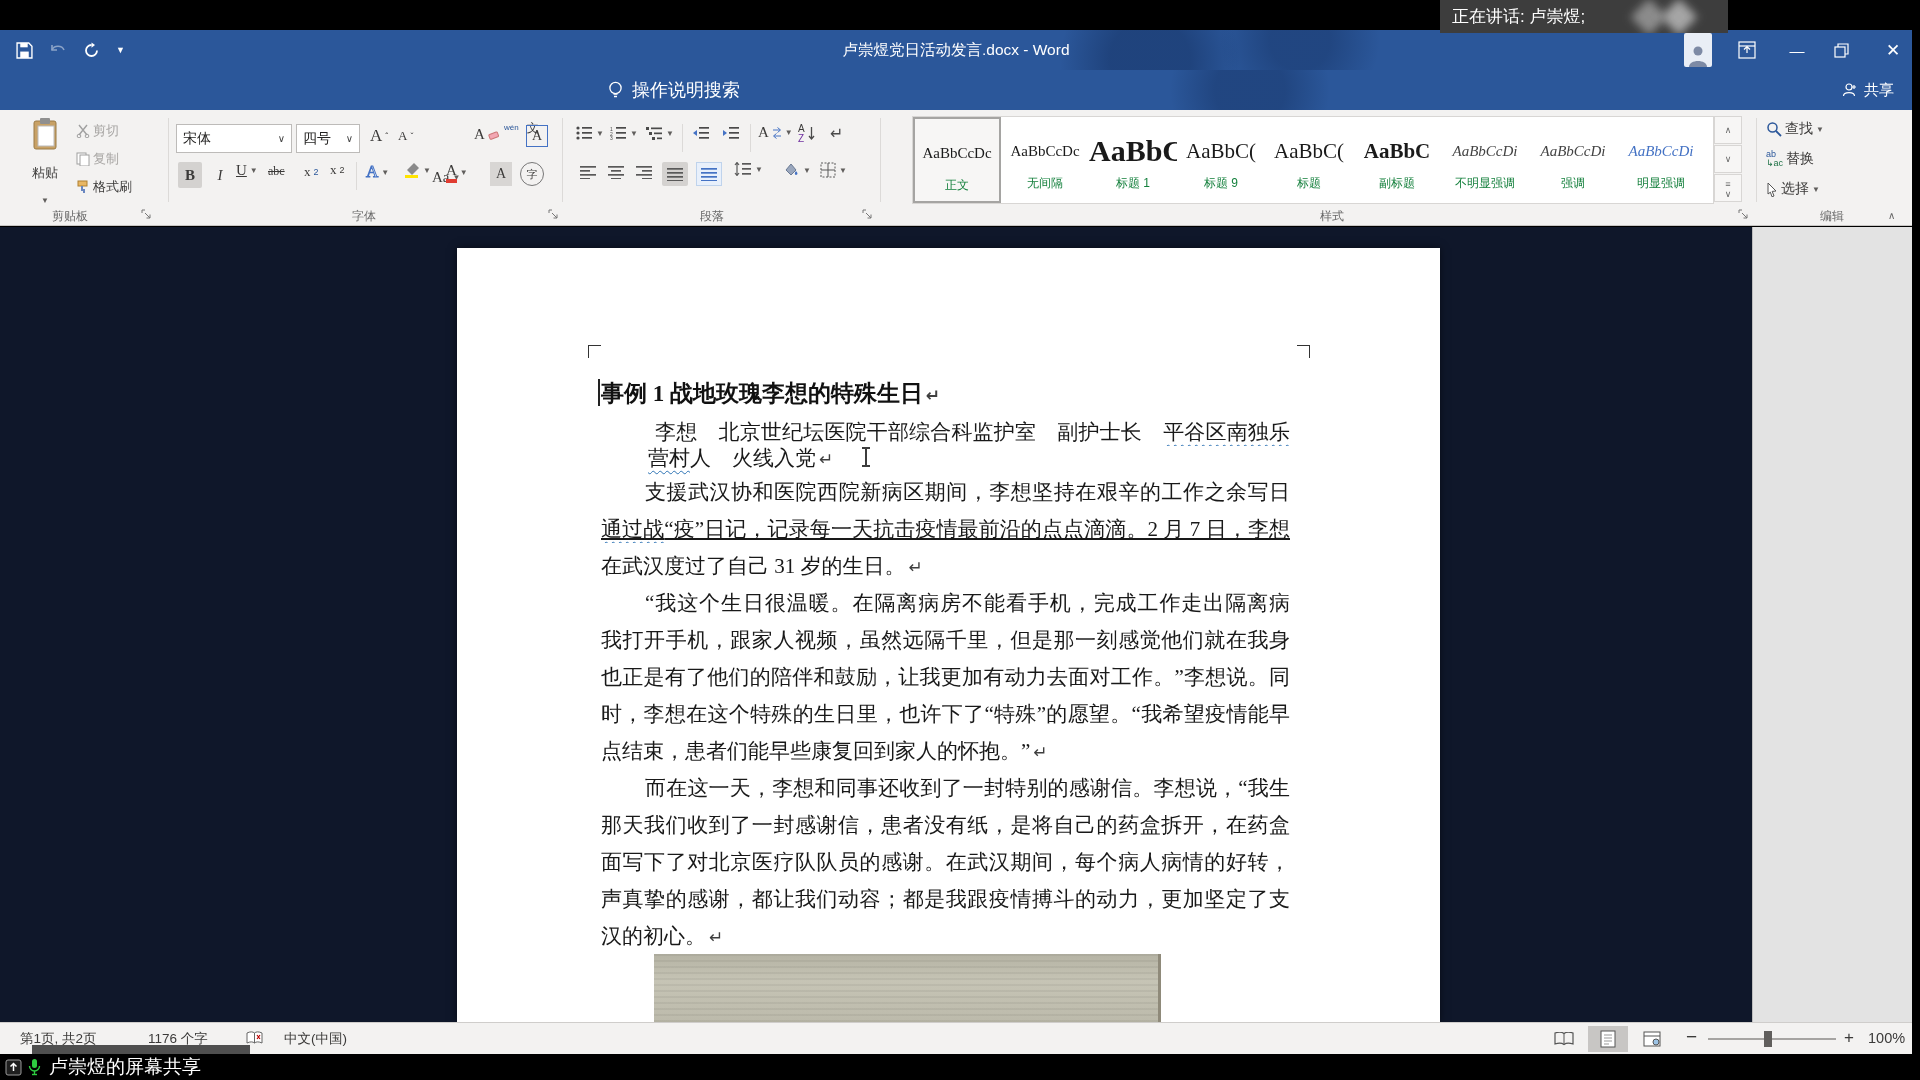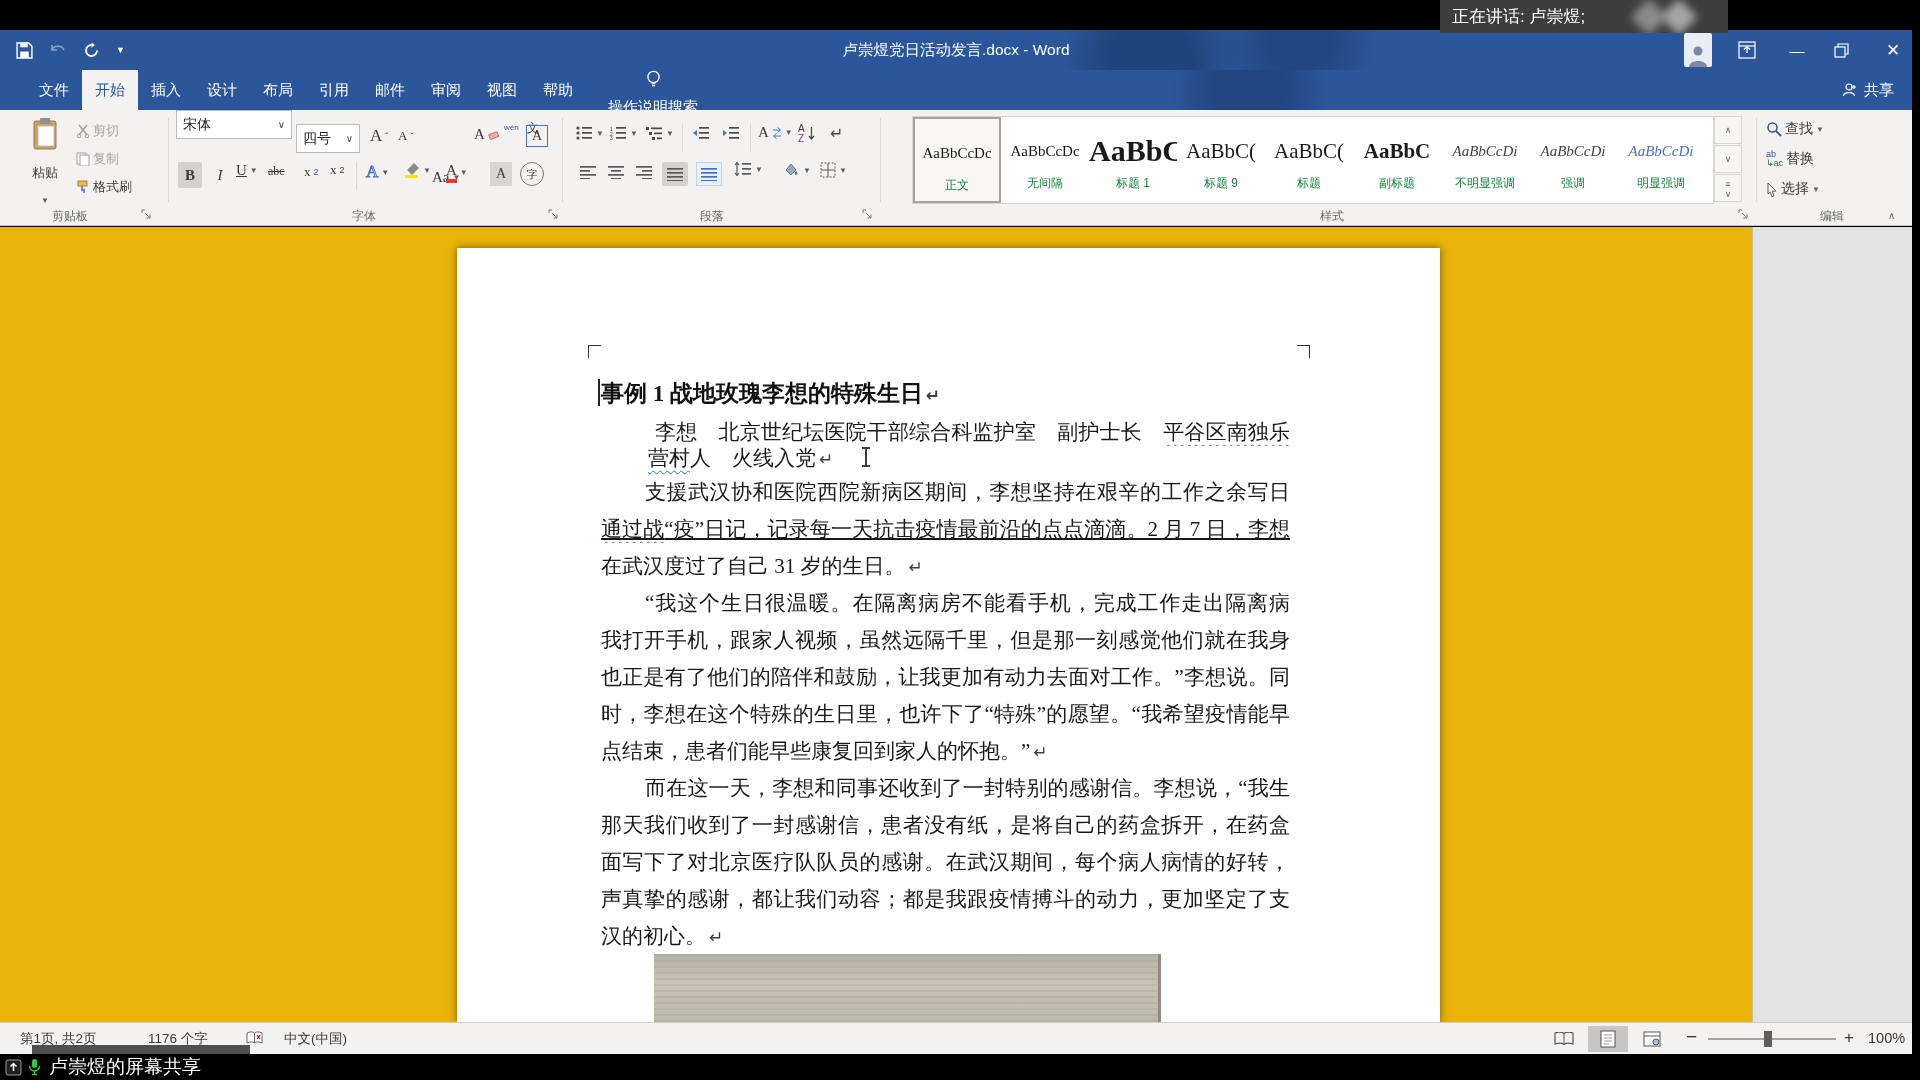--- a/index.html
+++ b/index.html
@@ -16,21 +16,21 @@
      line-height:40px; color:#fff; font-size:15.5px; }
   #win-controls { position:absolute; right:8px; top:0; height:40px; display:flex; align-items:center; gap:26px; }
   .wc { color:#fff; font-size:15px; width:22px; text-align:center; }
   #avatar-box { width:28px; height:34px; background:#e9eef6; border-radius:2px; display:flex; align-items:flex-end; justify-content:center; }
   
   #tabrow { position:absolute; top:70px; left:0; width:1912px; height:40px; background:#2b579a;
      background-image: radial-gradient(circle at 1250px 20px, rgba(10,30,70,.3) 0 35px, transparent 80px);}
   #tabs { position:absolute; left:26px; top:0; height:40px; display:flex; align-items:stretch; }
   .tab { color:#fff; font-size:15px; padding:0 13px; display:flex; align-items:center; cursor:default; }
   .tab.selected { background:#f3f2f1; color:#2b579a; }
-  #tell-me { position:absolute; left:608px; top:0; height:40px; display:flex; align-items:center; gap:9px; color:#fff; font-size:15px;flex-direction:column; }
+  #tell-me { position:absolute; left:608px; top:0; height:40px; display:flex; align-items:center; gap:9px; color:#fff; font-size:18px; }
   #share-btn { position:absolute; right:18px; top:0; height:40px; display:flex; align-items:center; gap:6px; color:#fff; font-size:15px; }
   
   #ribbon { position:absolute; top:110px; left:0; width:1912px; height:116px; background:#f3f2f1; border-bottom:1px solid #c8c6c4; }
   .vsep { position:absolute; top:8px; height:84px; width:1px; background:#dcdad8; }
   .glabel { position:absolute; top:98px; font-size:12px; color:#696969; }
   .launcher { position:absolute; top:99px; }
   .rbtn { position:absolute; display:flex; align-items:center; color:#3b3a39; font-size:13px; gap:3px; }
   .rbtn .cv { font-size:8px; color:#605e5c; }
   .gray { color:#a8a6a4; }
   .selbox { background:#d4d2d0; border-radius:2px; }
@@ -44,21 +44,21 @@
   .s-sample { display:block; height:40px; line-height:40px; font-size:15px; color:#1a1a1a; white-space:nowrap; overflow:hidden; font-family:"Liberation Serif","DejaVu Serif",serif; }
   .s-sample.h1 { font-size:30px; font-weight:bold; }
   .s-sample.h2 { font-size:21px; }
   .s-sample.sub { font-size:21px; font-weight:bold; }
   .s-sample.em { font-style:italic; color:#444; }
   .s-sample.emblue { font-style:italic; color:#4472c4; }
   .s-name { display:block; font-size:12px; color:#15803d; margin-top:4px; white-space:nowrap; }
   #gallery-scroll { position:absolute; left:1714px; top:6px; width:30px; }
   .gs-btn { width:28px; height:28px; border:1px solid #d8d6d4; background:#f7f6f5; color:#666; font-size:9px; text-align:center; line-height:27px; margin-bottom:1px; }
   
-  #docarea { position:absolute; top:227px; left:0; width:1752px; height:795px; background:#eab308; overflow:hidden; }
+  #docarea { position:absolute; top:227px; left:0; width:1752px; height:795px; background:#0f172a; overflow:hidden; }
   #rightcol { position:absolute; top:227px; left:1752px; width:160px; height:795px; background:#e3e3e3; border-left:1px solid #bdbdbd; }
   #page { position:absolute; left:457px; top:21px; width:983px; height:774px; background:#fff; box-shadow:0 0 8px rgba(0,0,0,.5); }
   .cropmark { position:absolute; width:13px; height:13px; }
   .doc-line { position:absolute; font-family:"Liberation Serif","DejaVu Serif",serif; font-size:21px; color:#191919; white-space:nowrap; }
   .doc-line.just { white-space:normal; text-align:justify; text-align-last:justify; height:28px; overflow:hidden; }
   .wavy { text-decoration:underline; text-decoration-style:wavy; text-decoration-color:#2e74b5; text-decoration-thickness:1px; text-underline-offset:5px; }
   .pmark { color:#3f3f3f; font-size:17px; margin-left:3px; font-family:"DejaVu Sans",sans-serif; }
   #heading { position:absolute; left:144px; top:130px; font-family:"Liberation Serif","DejaVu Serif",serif; font-weight:bold; font-size:23px; color:#111; }
   #caret { position:absolute; left:141px; top:131px; width:2px; height:27px; background:#222; }
   .ibeam { display:inline-block; width:14px; height:20px; margin-left:26px; position:relative; vertical-align:-2px;
@@ -140,32 +140,20 @@
       <svg width="15" height="15" viewBox="0 0 15 15">
           <rect x="1" y="4" width="10" height="10" fill="none" stroke="#fff" stroke-width="1.2"></rect>
           <path d="M4 4 V1 H14 V11 H11" fill="none" stroke="#fff" stroke-width="1.2"></path>
         </svg>
     </span>
     <span class="wc" style="font-size:17px;">✕</span>
   </div>
 </div>
 
 <div id="tabrow">
-  <div id="tabs">
-      <div class="tab">文件</div>
-      <div class="tab selected">开始</div>
-      <div class="tab">插入</div>
-      <div class="tab">设计</div>
-      <div class="tab">布局</div>
-      <div class="tab">引用</div>
-      <div class="tab">邮件</div>
-      <div class="tab">审阅</div>
-      <div class="tab">视图</div>
-      <div class="tab">帮助</div>
-    </div>
   <div id="tell-me">
     <span>
       <svg width="15" height="19" viewBox="0 0 15 19">
           <circle cx="7.5" cy="7" r="5.6" fill="none" stroke="#fff" stroke-width="1.3"></circle>
           <path d="M5.5 13 h4 M6 15.5 h3" stroke="#fff" stroke-width="1.3"></path>
         </svg>
     </span>
     <span>操作说明搜索</span>
   </div>
   <div id="share-btn">
@@ -219,21 +207,21 @@
     <span>格式刷</span>
   </div>
   <span class="glabel" style="left:52px;">剪贴板</span>
   <span class="launcher" style="left:141px;">
     <svg width="11" height="11" viewBox="0 0 11 11">
         <path d="M1 4 V1 H4" fill="none" stroke="#777"></path>
         <path d="M4 4 L9 9 M9 5.5 V9 H5.5" fill="none" stroke="#777"></path>
       </svg>
   </span>
 
-  <div class="combo" style="left:176px; top:0; width:116px; height:29px;">
+  <div class="combo" style="left:176px; top:14px; width:116px; height:29px;">
     <span>宋体</span>
       <span class="cv">∨</span>
   </div>
   <div class="combo" style="left:296px; top:14px; width:64px; height:29px;">
     <span>四号</span>
       <span class="cv">∨</span>
   </div>
   <div class="rbtn" style="left:370px; top:16px;">
       <span class="glyph" style="font-size:17px;">A</span>
       <span style="font-size:9px; vertical-align:top;">ˆ</span>

